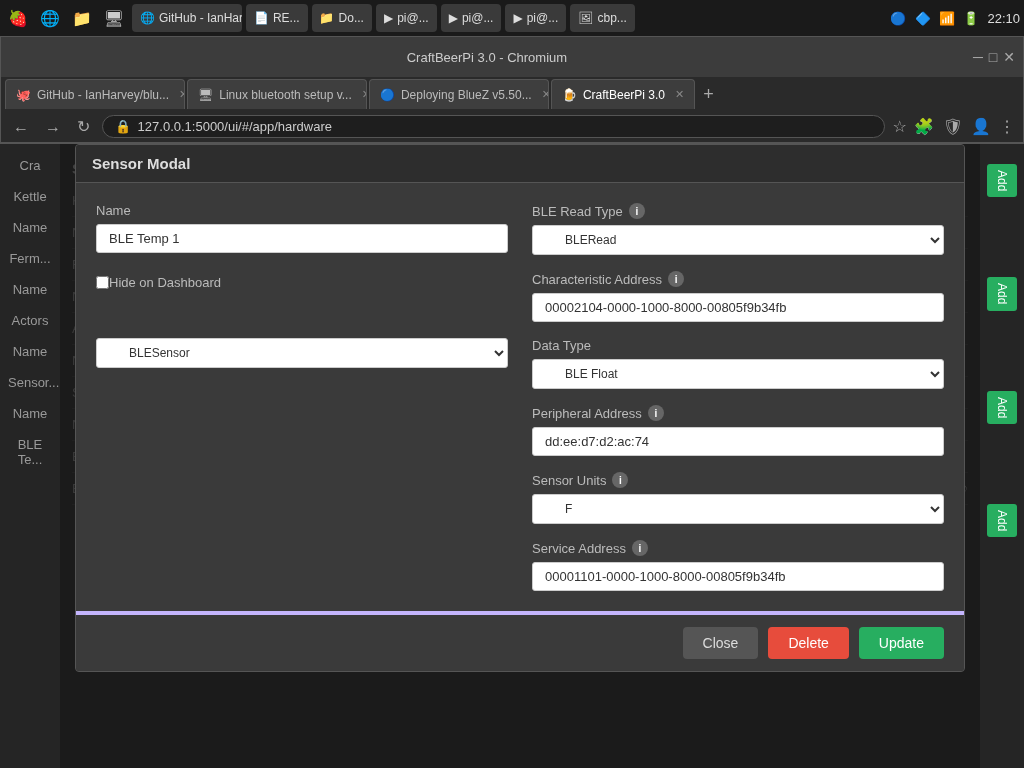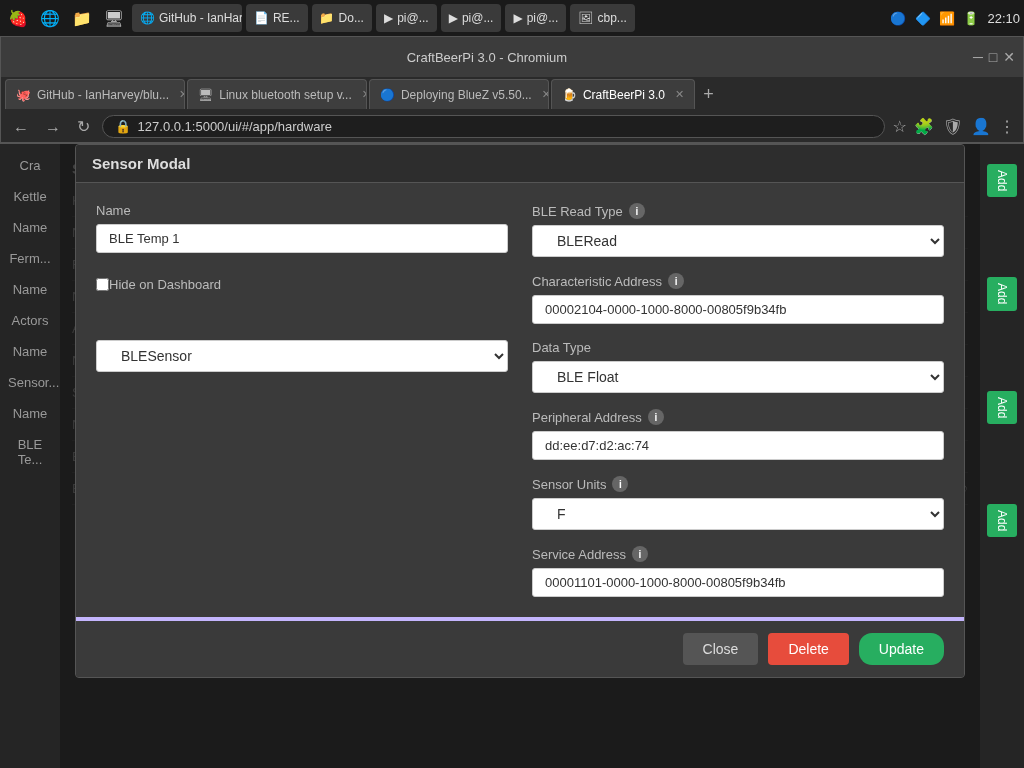--- a/index.html
+++ b/index.html
@@ -275,22 +275,22 @@
       border-radius: 3px;
       padding: 6px 12px;
       font-size: 13px;
       color: #333;
       width: 100%;
     }
     .form-select {
       background: #fff;
       border: 1px solid #ccc;
       border-radius: 3px;
-      padding: 6px 20px;
-      font-size: 14px;
+      padding: 6px 28px;
+      font-size: 12px;
       color: #333;
       width: 100%;
       appearance: auto;
     }
     .checkbox-row {
       display: flex;
       align-items: center;
       padding: 4px 0;
     }
     .modal-footer {
@@ -313,21 +313,20 @@
       background: #555;
       color: #ddd;
     }
     .btn-delete {
       background: #e74c3c;
       color: #fff;
     }
     .btn-update {
       background: #27ae60;
       color: #fff;
-      border-radius: 13px;
     }
 
     
     .right-add-col {
       width: 44px;
       background: #252525;
       display: flex;
       flex-direction: column;
       align-items: center;
       padding-top: 20px;

